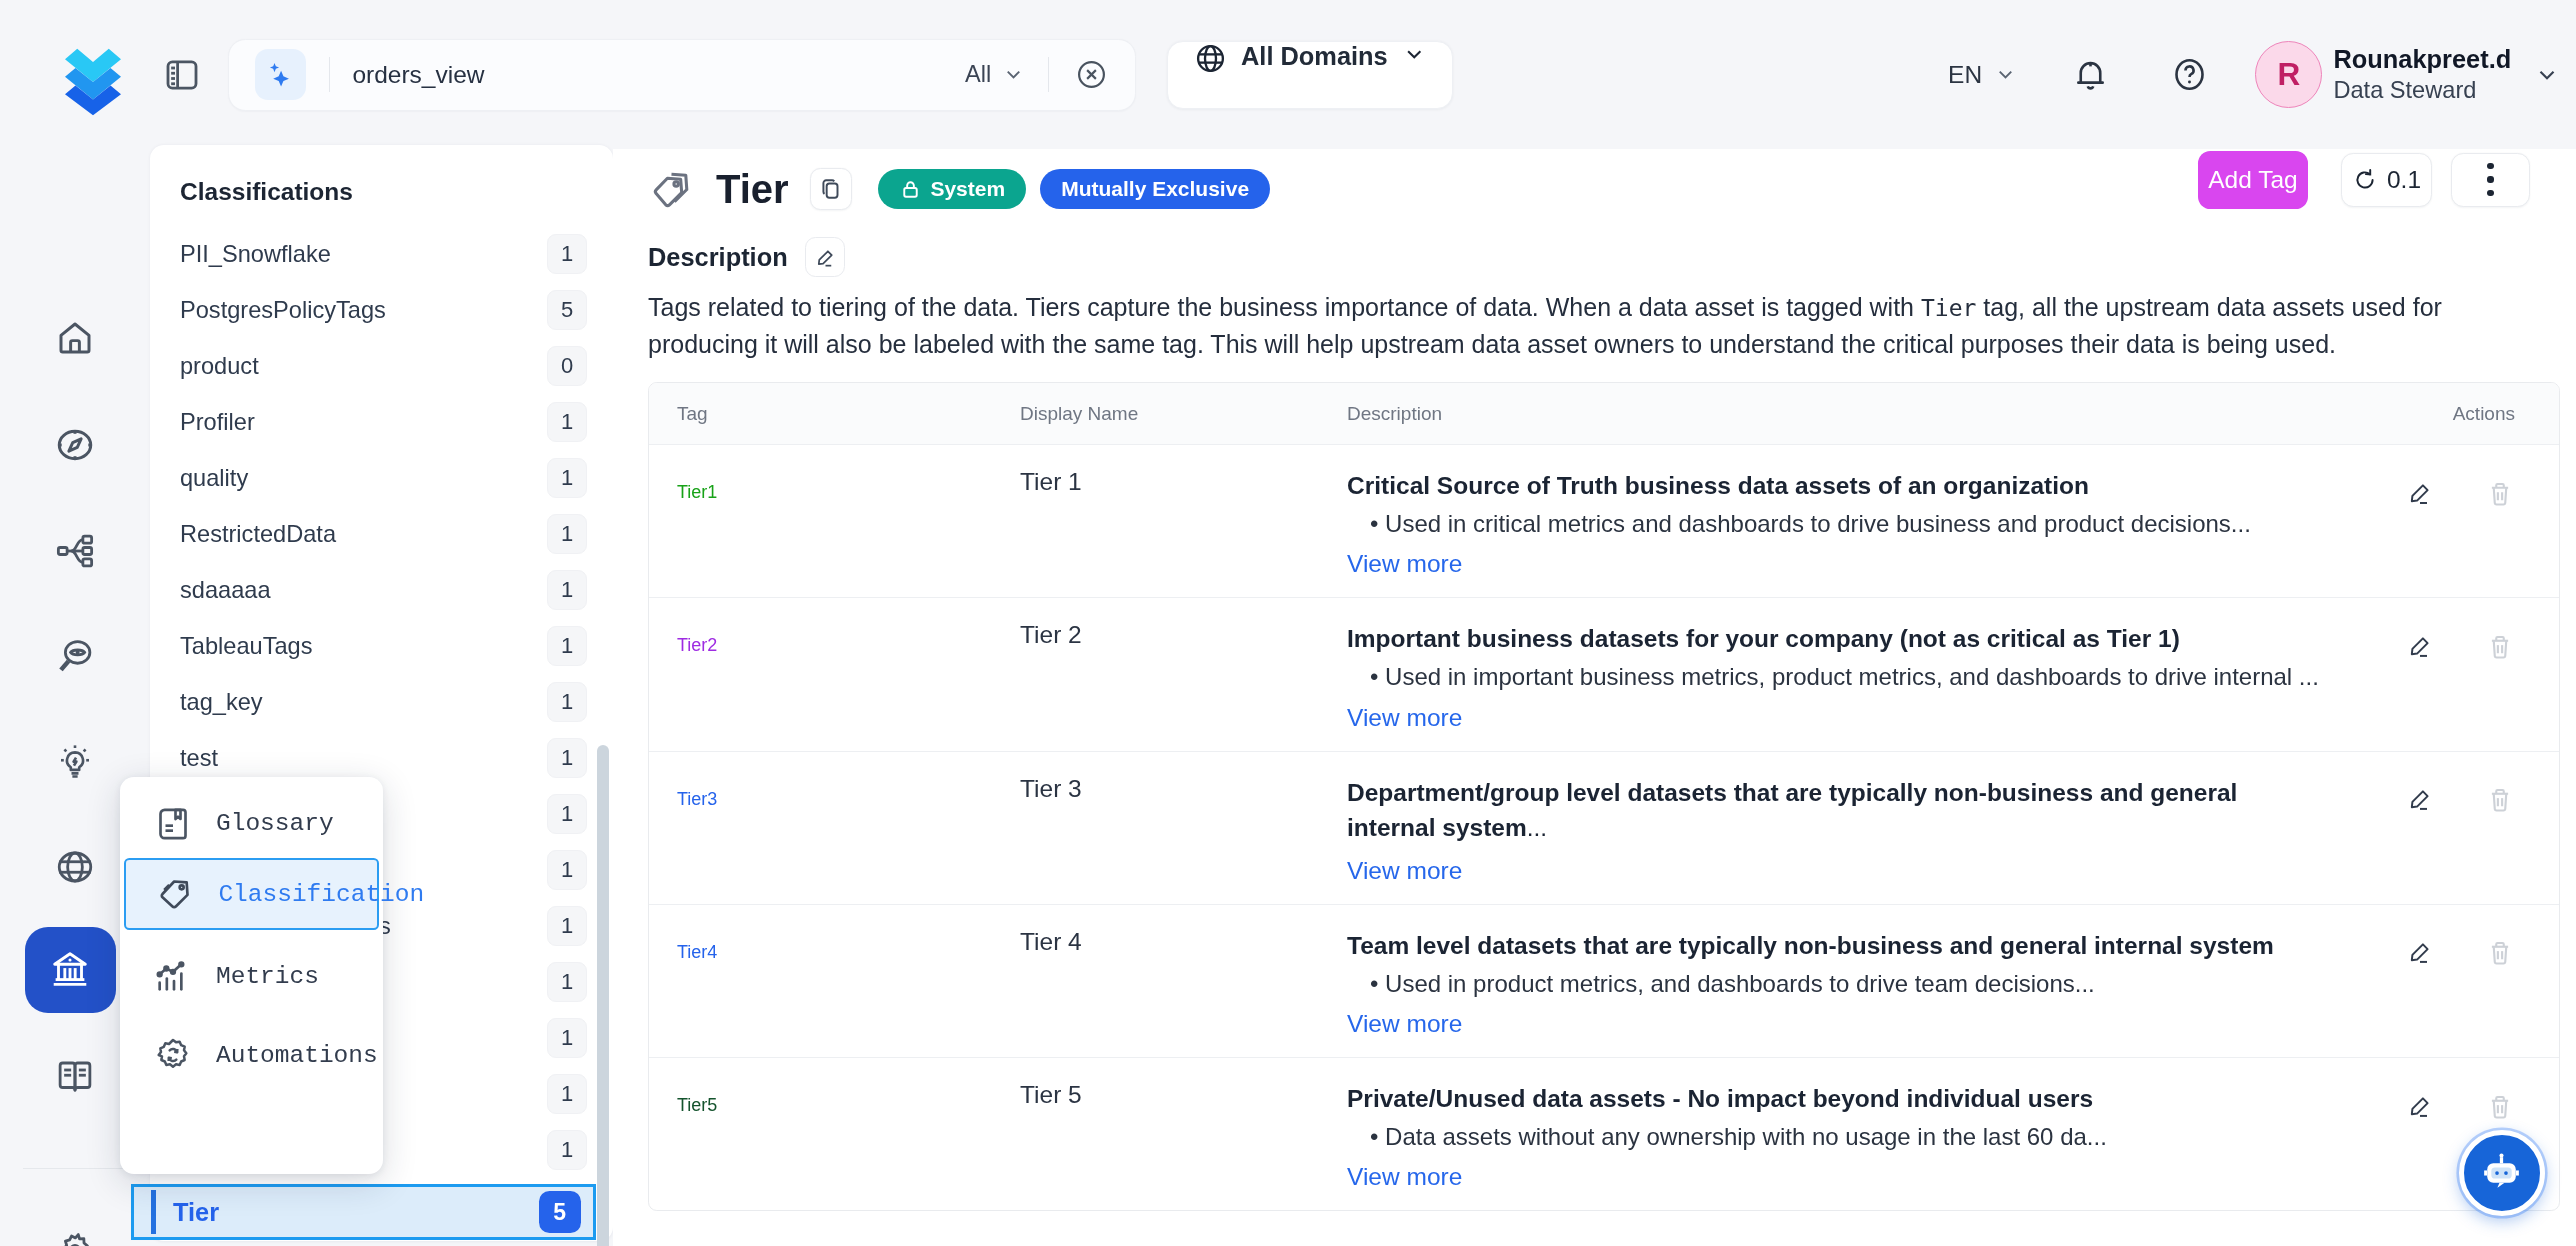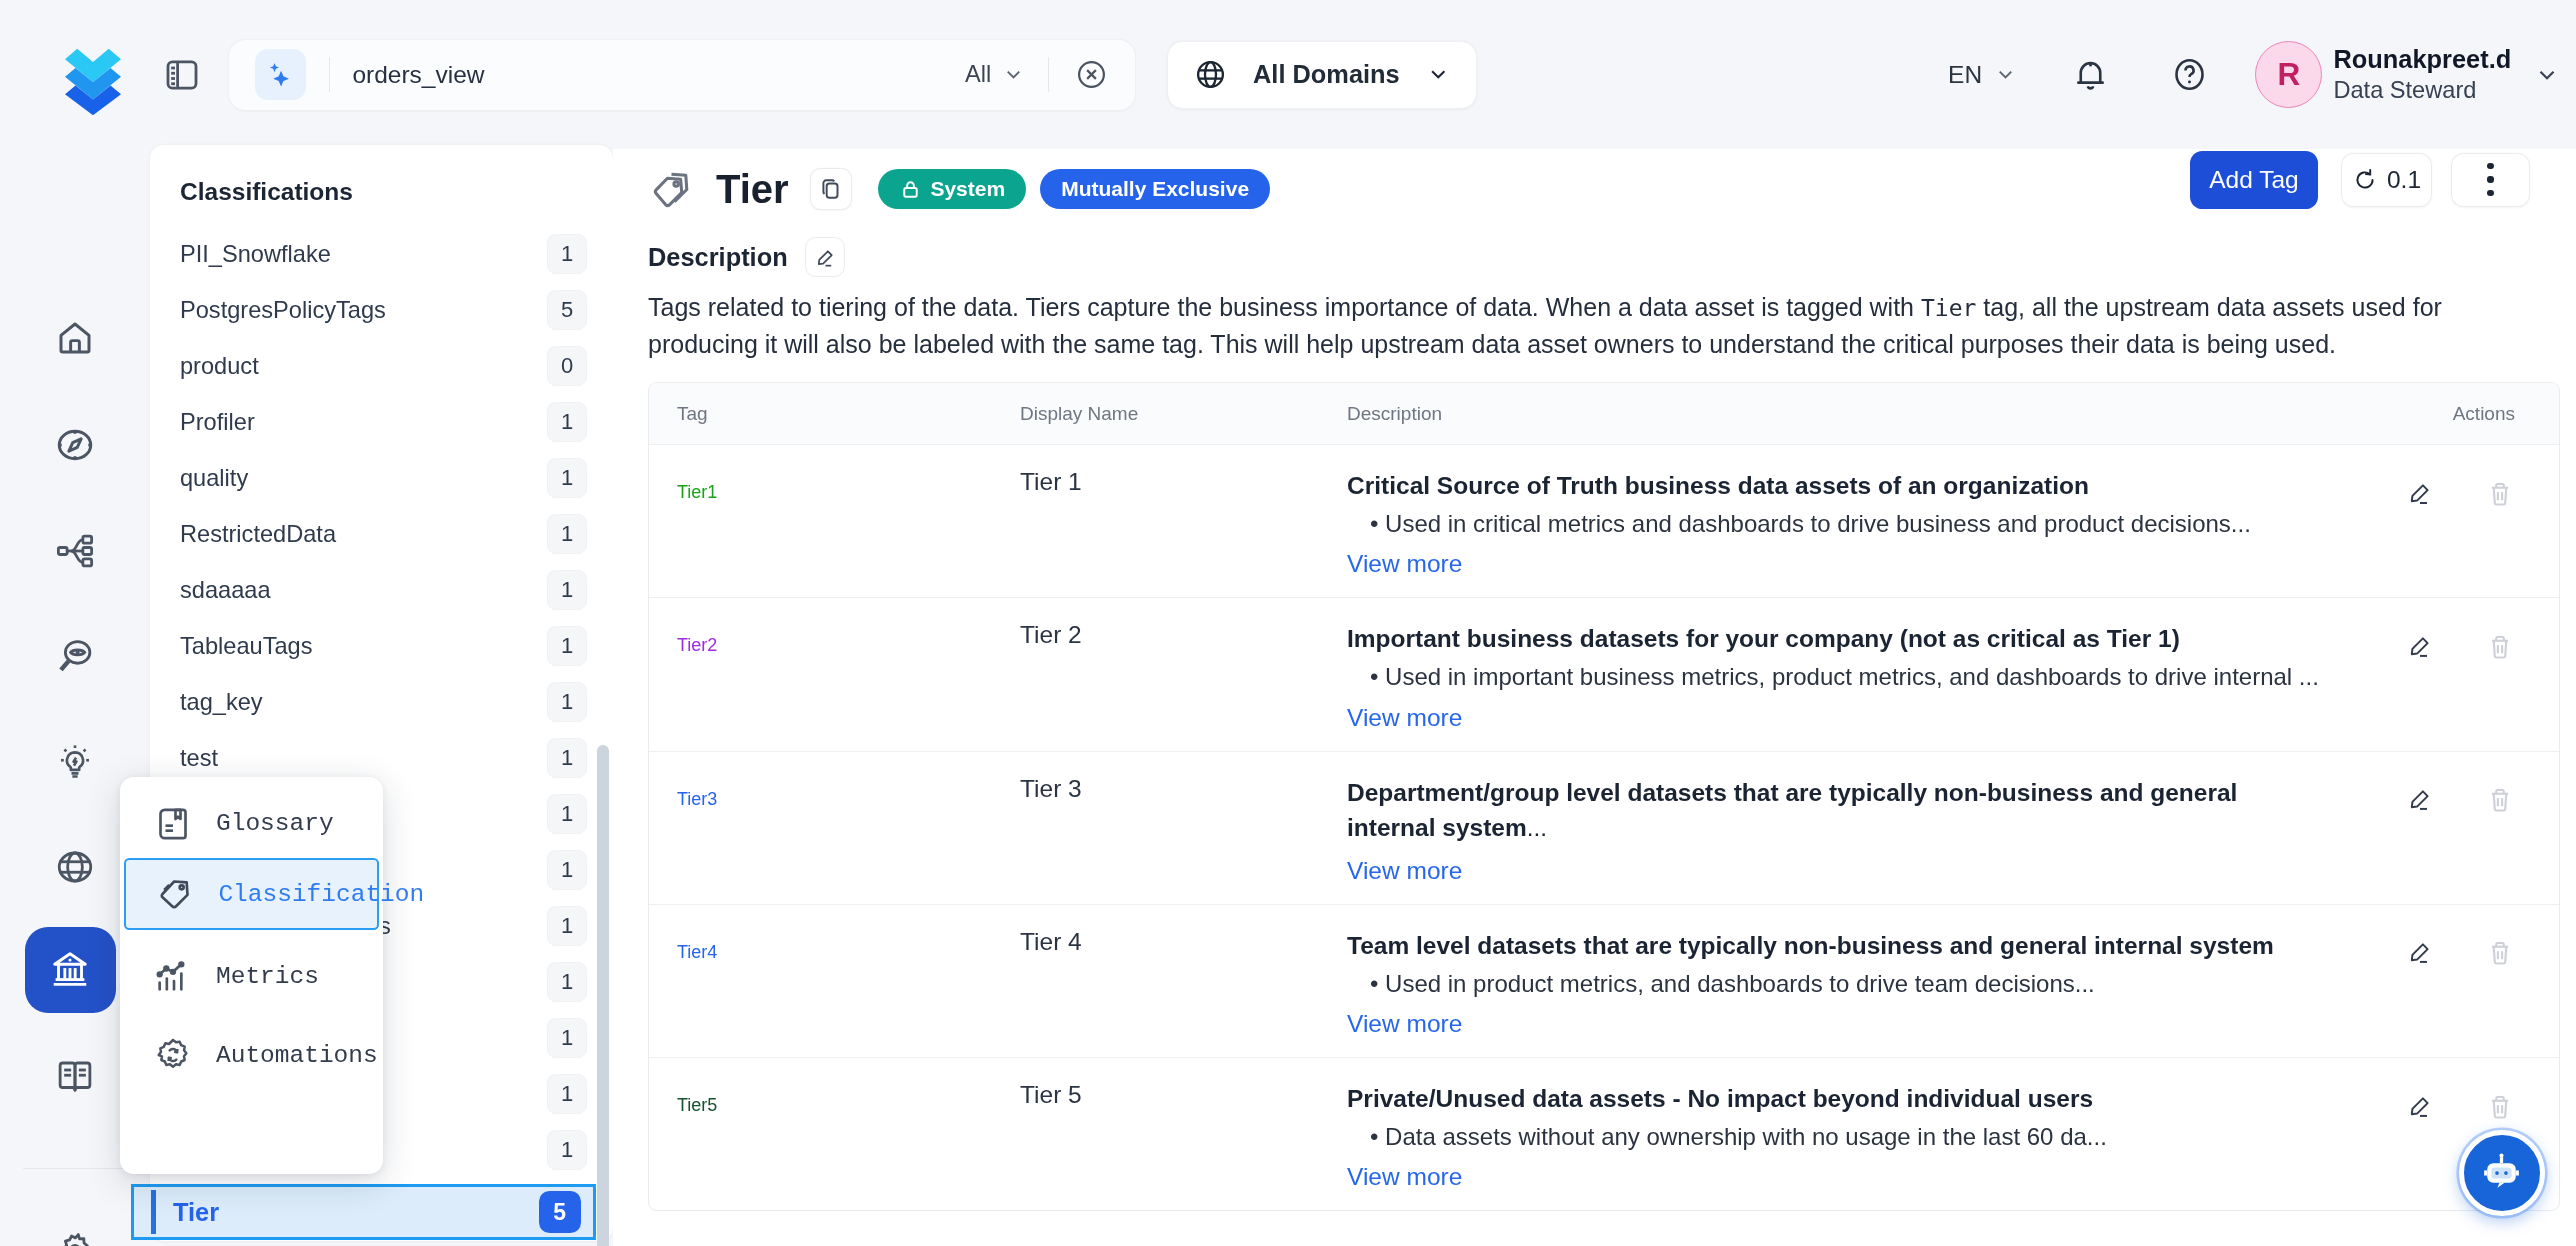--- a/index.html
+++ b/index.html
@@ -10,21 +10,21 @@
   
   .topbar { position:absolute; top:0; left:0; right:0; height:149px; display:flex; align-items:center; }
   .logo { margin-left:51px; width:84px; height:84px; flex:0 0 auto; }
   .toggle-btn { margin-left:26px; width:42px; height:42px; color:#4b5563; cursor:pointer; }
   .search-pill { margin-left:24.5px; width:908px; height:72px; background:#fbfcfe; border:0.9px solid #eef0f4; border-radius:17.5px; display:flex; align-items:center; padding:0 26px; box-shadow:0 0.9px 1.8px rgba(20,30,60,.03); }
   .sparkle-btn { width:51px; height:51px; border-radius:13px; background:#e7f1fd; display:flex; align-items:center; justify-content:center; color:#2f7bf0; }
   .vdiv { width:0.9px; height:35px; background:#e4e7ec; margin:0 23px; }
   .search-text { font-size:24.5px; color:#273142; flex:1; }
   .scope { display:flex; align-items:center; gap:10.5px; font-size:23.6px; color:#3b4454; }
   .clear-btn { margin-left:1.8px; color:#49535f; display:flex; }
-  .domains-pill { margin-left:31.5px; height:68px; background:#fff; border:0.9px solid #eef0f4; border-radius:15.8px; display:flex; align-items:center; gap:26px; padding:0 26px; box-shadow:0 0.9px 2.6px rgba(20,30,60,.05); }
+  .domains-pill { margin-left:31.5px; height:68px; background:#fff; border:0.9px solid #eef0f4; border-radius:15.8px; display:flex; align-items:flex-start; gap:14px; padding:0 26px; box-shadow:0 0.9px 2.6px rgba(20,30,60,.05); }
   .domains-pill .lbl { font-size:25.4px; font-weight:bold; color:#222b38; }
   .lang { margin-left:auto; display:flex; align-items:center; gap:12.3px; font-size:24.5px; color:#2b3442; }
   .icon-btn { color:#2b3442; display:flex; }
   .bell { margin-left:54px; } .help { margin-left:60px; }
   .avatar { margin-left:46px; width:67px; height:67px; border-radius:50%; background:#fbd9ea; border:1.8px solid #ee84ba; display:flex; align-items:center; justify-content:center; font-size:31.5px; font-weight:bold; color:#c01f64; }
   .userblock { margin-left:11px; line-height:1.25; }
   .userblock .name { font-size:25.4px; font-weight:bold; color:#111827; }
   .userblock .role { font-size:23.6px; color:#374151; }
   .user-chev { margin-left:23px; margin-right:15.8px; color:#374151; }
 
@@ -57,21 +57,21 @@
   
   .main { position:absolute; left:613px; top:149px; right:0; bottom:0; background:#fff; }
   .title-row { position:absolute; top:15.8px; left:35px; display:flex; align-items:center; }
   .tags-ic { width:49px; height:49px; color:#6b7280; }
   .page-title { margin-left:19px; font-size:40px; font-weight:bold; color:#19202e; }
   .copy-btn { margin-left:21px; width:42px; height:42px; border:0.9px solid #e9ebef; border-radius:10.5px; background:#fff; display:flex; align-items:center; justify-content:center; color:#3f4a5a; box-shadow:0 0.9px 1.8px rgba(20,30,60,.05); }
   .pill { height:40px; border-radius:20px; display:flex; align-items:center; gap:8.8px; padding:0 21px; font-size:21px; font-weight:bold; color:#fff; }
   .pill.system { margin-left:26px; background:#0ba58f; }
   .pill.mutex { margin-left:14px; background:#2563eb; }
   .hdr-actions { position:absolute; top:0; right:0; height:61px; display:flex; align-items:center; }
-  .add-tag { width:128px; height:58px; border-radius:12.3px; background:#1d4ed8; color:#fff; font-size:24.5px; display:flex; align-items:center; justify-content:center; margin-right:23px; cursor:pointer; }
+  .add-tag { width:110px; height:58px; border-radius:12.3px; background:#d946ef; color:#fff; font-size:24.5px; display:flex; align-items:center; justify-content:center; margin-right:33px; cursor:pointer; }
   .ver-btn { width:91px; height:54px; border:0.9px solid #e9ebef; border-radius:12.3px; background:#fff; display:flex; align-items:center; justify-content:center; gap:9px; font-size:24.5px; color:#1c2533; margin-right:19px; box-shadow:0 0.9px 1.8px rgba(20,30,60,.05); }
   .kebab-btn { width:79px; height:54px; border:0.9px solid #e9ebef; border-radius:12.3px; background:#fff; display:flex; align-items:center; justify-content:center; margin-right:46px; box-shadow:0 0.9px 1.8px rgba(20,30,60,.05); }
   .kebab-btn .dot { width:6.1px; height:6.1px; border-radius:50%; background:#1c2533; margin:3.5px 0; }
   .desc-row { position:absolute; top:88px; left:35px; display:flex; align-items:center; gap:17.5px; }
   .desc-label { font-size:25.4px; font-weight:bold; color:#1c2533; }
   .edit-sq { width:40px; height:40px; border:0.9px solid #e9ebef; border-radius:10.5px; background:#fff; display:flex; align-items:center; justify-content:center; color:#3f4a5a; }
   .paragraph { position:absolute; top:140px; left:35px; width:1901px; font-size:25px; line-height:36px; color:#252e3d; }
   .paragraph code { font-family:"DejaVu Sans Mono", monospace; font-size:23px; }
 
   

